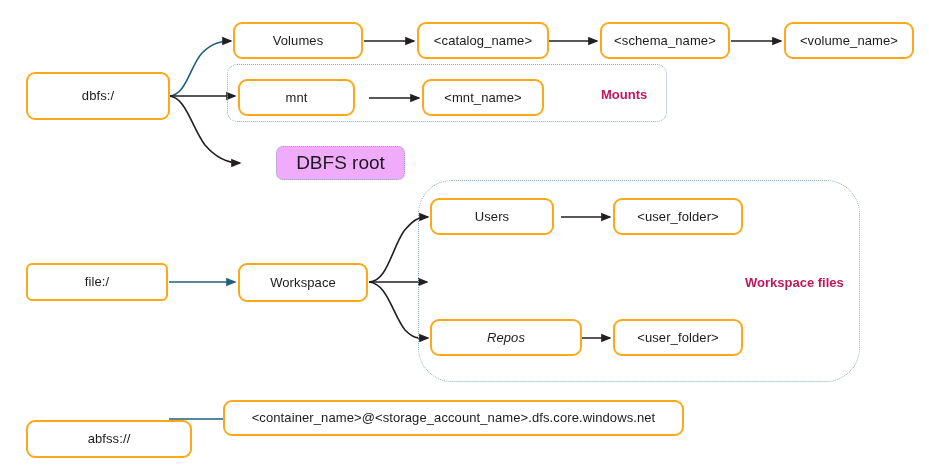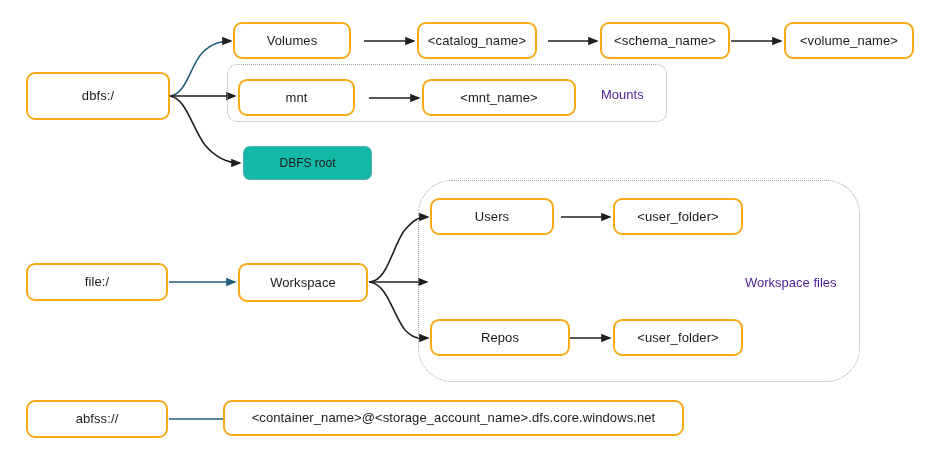--- a/index.html
+++ b/index.html
@@ -52,32 +52,34 @@
   .group.round-sm { border-radius: 10px; }
   .group.round-lg { border-radius: 34px; }
   .ghost {
     position: absolute;
     box-sizing: border-box;
     display: flex;
     align-items: center;
     justify-content: center;
     border: 1.3px dotted #8fa8bd;
     border-radius: 7px;
-    background: #14b8a6;
+    background: #f0abfc;
     color: #1b1b1b;
-    font-size: 12px;
+    font-size: 19px;
     white-space: nowrap;
     z-index: 3;
+    margin-left: 33px;
   }
   .group-label {
     position: absolute;
-    color: #4c1d95;
+    color: #be185d;
     font-size: 13px;
     white-space: nowrap;
     z-index: 2;
+    font-weight: bold;
   }
 </style>
 </head>
 <body>
 
 <div id="diagram-canvas">
 
   <svg id="edge-layer" viewBox="0 0 929 473" width="929" height="473" xmlns="http://www.w3.org/2000/svg">
     <defs>
       <marker id="arrow-black" viewBox="0 0 10 10" refX="8.5" refY="5" markerWidth="6.5" markerHeight="6.5" orient="auto-start-reverse">
@@ -111,34 +113,34 @@
   </svg>
 
   <div class="group round-sm" style="left:227px; top:64px; width:440px; height:58px;"></div>
   <div class="group-label" style="left:601px; top:87px;">Mounts</div>
 
   <div class="group round-lg" style="left:418px; top:180px; width:442px; height:202px;"></div>
   <div class="group-label" style="left:745px; top:275px;">Workspace files</div>
 
   <div class="node" style="left:26px; top:72px; width:144px; height:48px;">dbfs:/</div>
 
-  <div class="node" style="left:233px; top:22px; width:118px; height:37px;">Volumes</div>
-  <div class="node" style="left:417px; top:22px; width:120px; height:37px;">&lt;catalog_name&gt;</div>
+  <div class="node" style="left:233px; top:22px; width:130px; height:37px;">Volumes</div>
+  <div class="node" style="left:417px; top:22px; width:132px; height:37px;">&lt;catalog_name&gt;</div>
   <div class="node" style="left:784px; top:22px; width:130px; height:37px;">&lt;volume_name&gt;</div>
   <div class="node" style="left:600px; top:22px; width:130px; height:37px;">&lt;schema_name&gt;</div>
 
   <div class="node" style="left:238px; top:79px; width:117px; height:37px;">mnt</div>
-  <div class="node" style="left:422px; top:79px; width:154px; height:37px;">&lt;mnt_name&gt;</div>
+  <div class="node" style="left:422px; top:79px; width:122px; height:37px;">&lt;mnt_name&gt;</div>
 
   <div class="ghost" style="left:243px; top:146px; width:129px; height:34px;">DBFS root</div>
 
-  <div class="node" style="left:26px; top:263px; width:142px; height:38px;">file:/</div>
+  <div class="node" style="left:26px; top:263px; width:142px; height:38px;border-radius:6px;">file:/</div>
   <div class="node" style="left:238px; top:263px; width:130px; height:39px;">Workspace</div>
 
   <div class="node" style="left:430px; top:198px; width:124px; height:37px;">Users</div>
   <div class="node" style="left:613px; top:198px; width:130px; height:37px;">&lt;user_folder&gt;</div>
-  <div class="node" style="left:430px; top:319px; width:140px; height:37px;">Repos</div>
+  <div class="node" style="left:430px; top:319px; width:152px; height:37px;font-style:italic;">Repos</div>
   <div class="node" style="left:613px; top:319px; width:130px; height:37px;">&lt;user_folder&gt;</div>
 
-  <div class="node" style="left:26px; top:400px; width:142px; height:38px;">abfss://</div>
+  <div class="node" style="left:26px; top:420px; width:166px; height:38px;">abfss://</div>
   <div class="node" style="left:223px; top:400px; width:461px; height:36px;">&lt;container_name&gt;@&lt;storage_account_name&gt;.dfs.core.windows.net</div>
 
 </div>
 
 </body></html>

